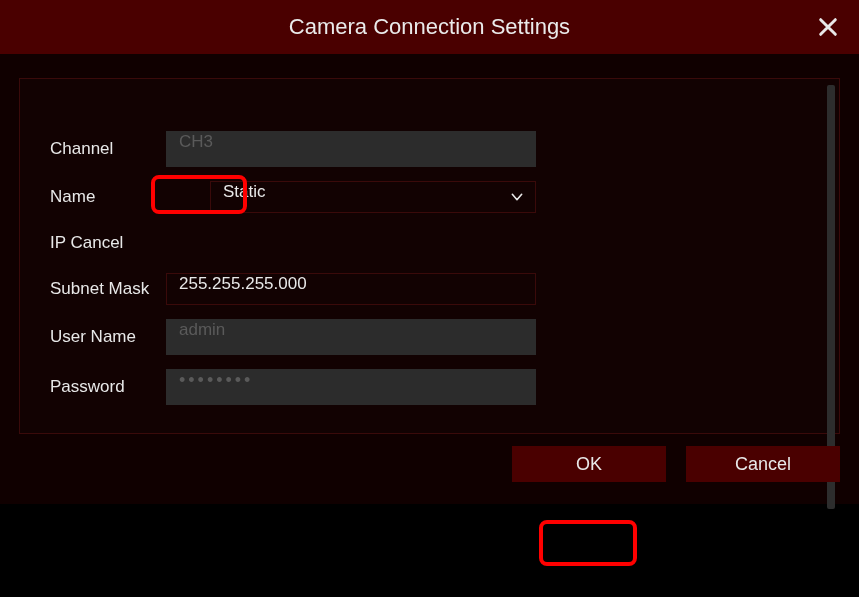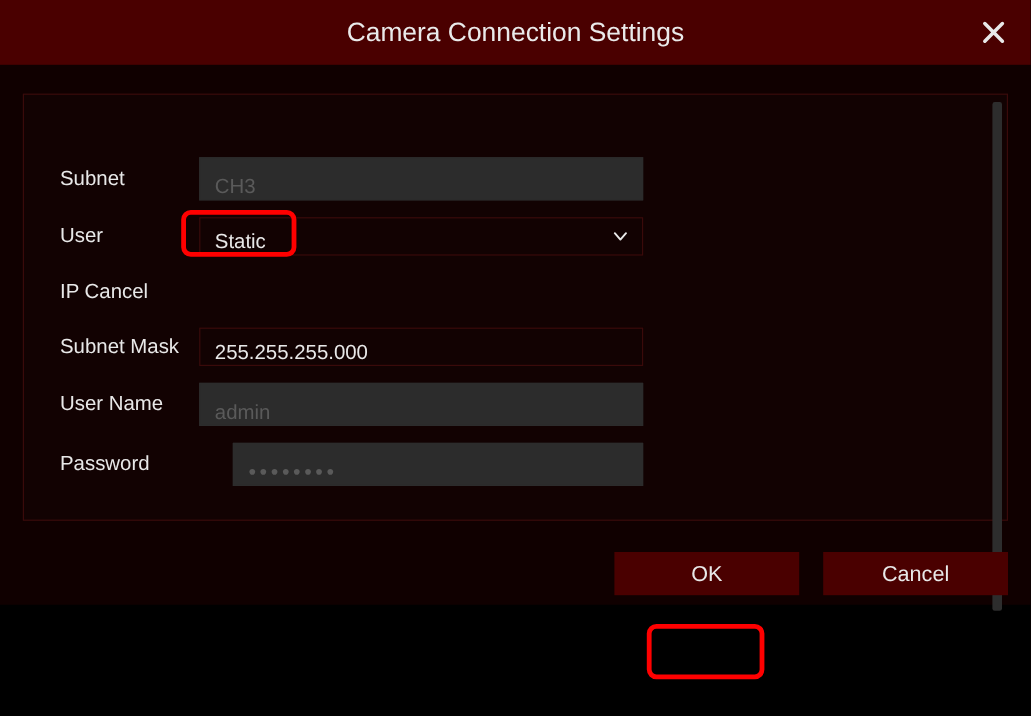--- a/index.html
+++ b/index.html
@@ -80,30 +80,30 @@
   }
   .field {
     flex: 1;
     height: 32px;
     background: #120202;
     border: 1px solid #3a0a0a;
     color: #e8e8e8;
     font-size: 17px;
     padding: 0 12px;
     display: flex;
-    align-items: flex-end;
+    align-items: flex-start;
     position: relative;
   }
   .field.readonly {
     background: #2c2c2c;
     border: 1px solid #2c2c2c;
     height: 36px;
     color: #5a5a5a;
   }
-  .field.select { cursor: pointer; }
+  .field.select { cursor: pointer; margin-left: 44px; }
   .chevron {
     position: absolute;
     right: 10px;
     top: 50%;
     transform: translateY(-50%);
   }
   .chevron svg { width: 16px; height: 16px; display:block; }
 
   .dots { letter-spacing: 3px; color:#5a5a5a; font-size:18px; }
 
@@ -123,21 +123,21 @@
   .hl-ok {
     left: 539px;
     top: 520px;
     width: 98px;
     height: 46px;
   }
 
   .footer {
     position: absolute;
     right: 19px;
-    bottom: 8px;
+    bottom: 22px;
     display: flex;
     gap: 20px;
   }
   .btn {
     width: 154px;
     height: 36px;
     background: #4a0000;
     color: #e8e8e8;
     font-size: 18px;
     display: flex;
@@ -160,28 +160,28 @@
       </svg>
     </div>
   </div>
 
   <div class="content">
     <div class="scrollbar"></div>
 
     <div class="form">
 
       <div class="row readonly">
-        <div class="label">Subnet</div>
+        <div class="label">Channel</div>
         <div class="field readonly">
           <span>CH3</span>
         </div>
       </div>
 
       <div class="row">
-        <div class="label">User</div>
+        <div class="label">Name</div>
         <div class="field select">
           <span>Static</span>
           <span class="chevron">
             <svg viewBox="0 0 24 24">
                 <path d="M5 8 L12 16 L19 8" stroke="#e8e8e8" stroke-width="2.4" fill="none" stroke-linecap="round" stroke-linejoin="round"></path>
               </svg>
           </span>
         </div>
       </div>
 
@@ -198,21 +198,21 @@
 
 
 
       <div class="row readonly">
         <div class="label">User Name</div>
         <div class="field readonly">
           <span>admin</span>
         </div>
       </div>
 
-      <div class="row readonly" style="margin-bottom:0;gap:28px;">
+      <div class="row readonly" style="margin-bottom:0;">
         <div class="label">Password</div>
         <div class="field readonly">
           <span class="dots">••••••••</span>
         </div>
       </div>
 
     </div>
   </div>
 
   <div class="footer">

